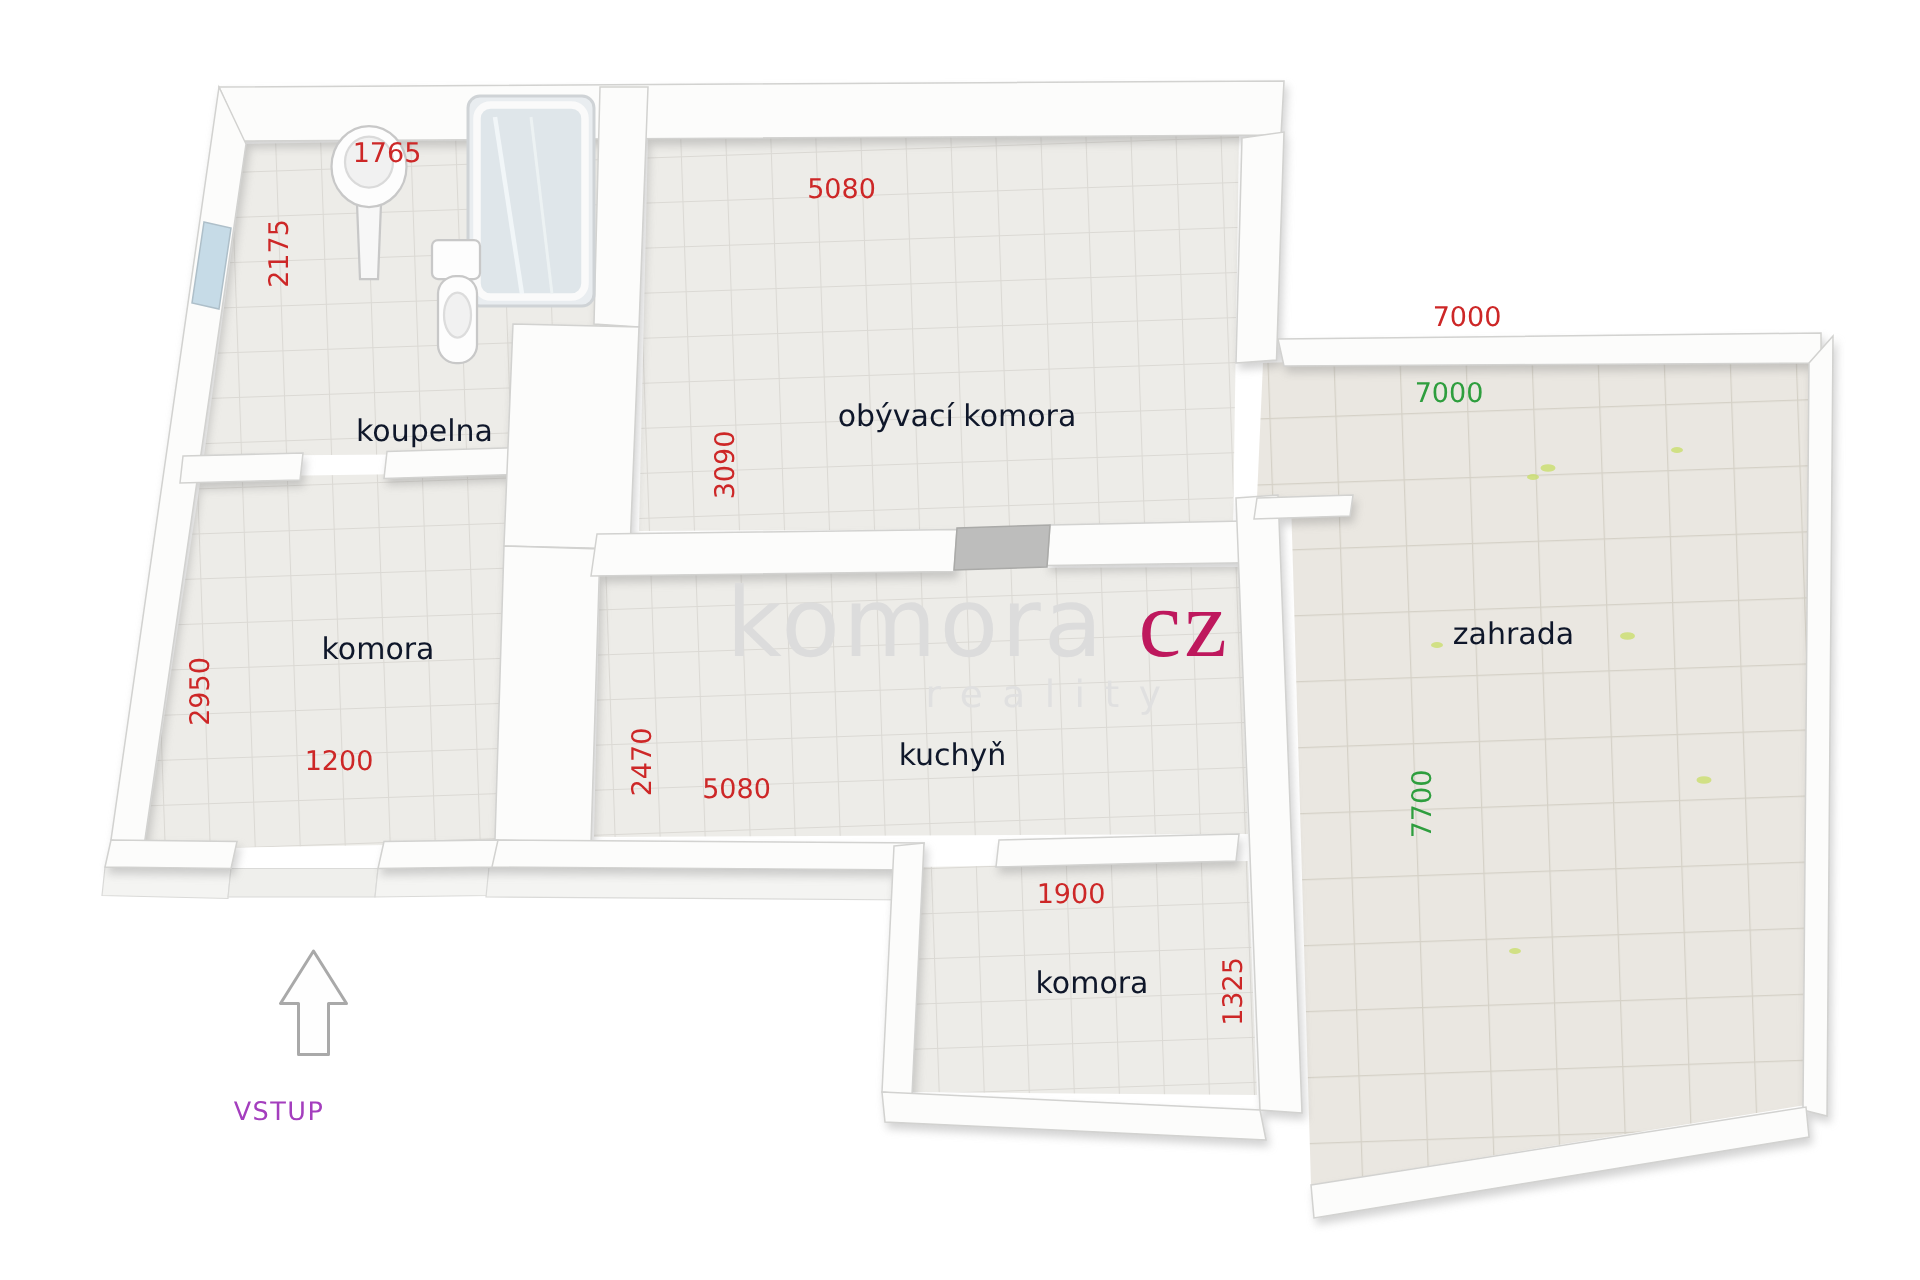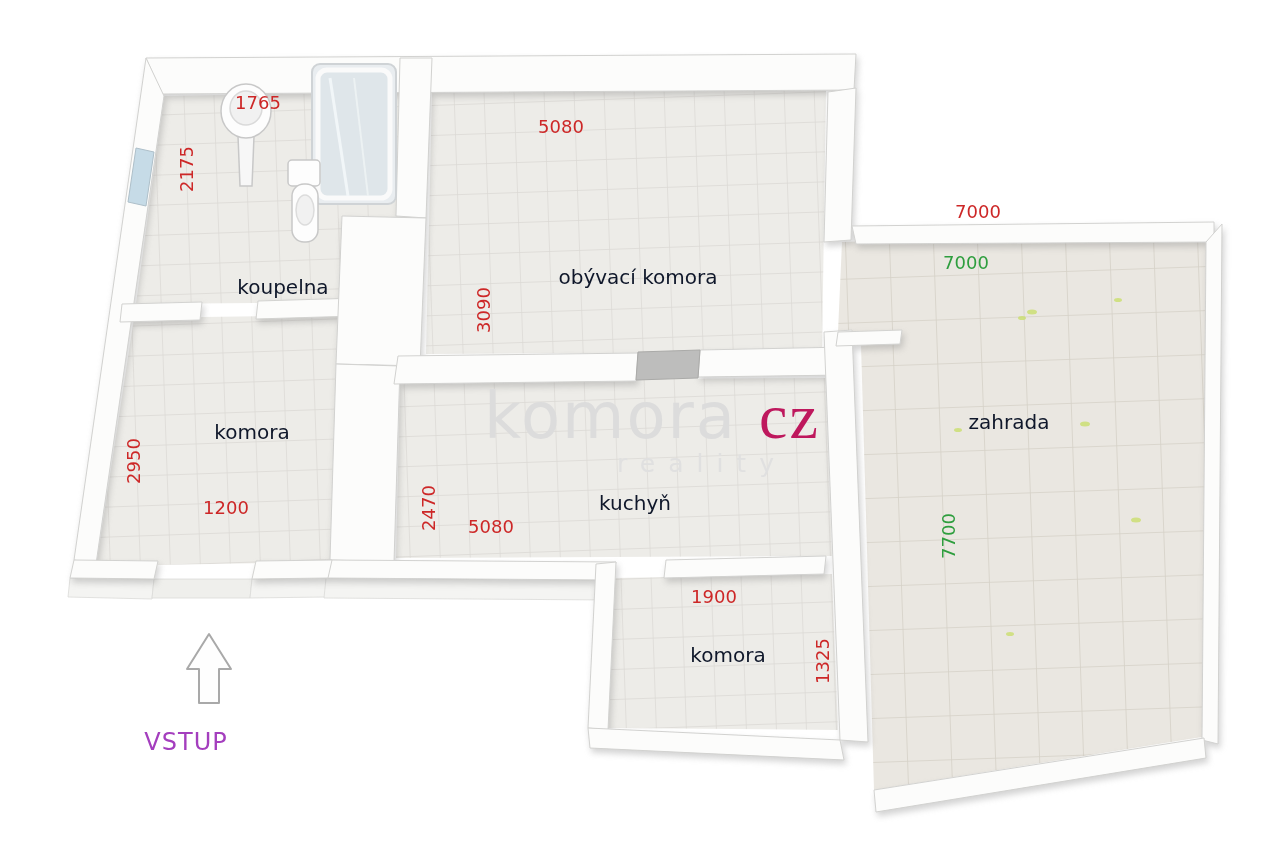--- a/index.html
+++ b/index.html
@@ -17,21 +17,21 @@
     position: absolute;
     transform: translate(-50%, -50%);
     white-space: nowrap;
     line-height: 1;
   }
   .label.vert { transform: translate(-50%, -50%) rotate(-90deg); }
   .room { color: #0f172a; font-size: 20px; }
   .dim { font-size: 18px; }
   .dim-red { color: #cd2727; }
   .dim-green { color: #2e9e3e; }
-  .vstup { color: #a43ebe; font-size: 24px; letter-spacing: 1px; }
+  .vstup { color: #a43ebe; font-size: 17px; letter-spacing: 1px; }
   .wm { position: absolute; transform: translate(-50%, -50%); white-space: nowrap; }
   .wm-main { left: 652px; top: 416px; font-size: 64px; letter-spacing: 2px; color: #dcdcdc; }
   .wm-main .tld { margin-left: 22px; color: #be185d; font-family: Liberation Serif, serif; }
   .wm-sub { left: 702px; top: 463px; font-size: 25px; letter-spacing: 13px; color: #e0e0e0; }
 </style>
 </head>
 <body>
 
 <svg id="plan" width="1280" height="853" viewBox="0 0 1280 853">
   <defs>

